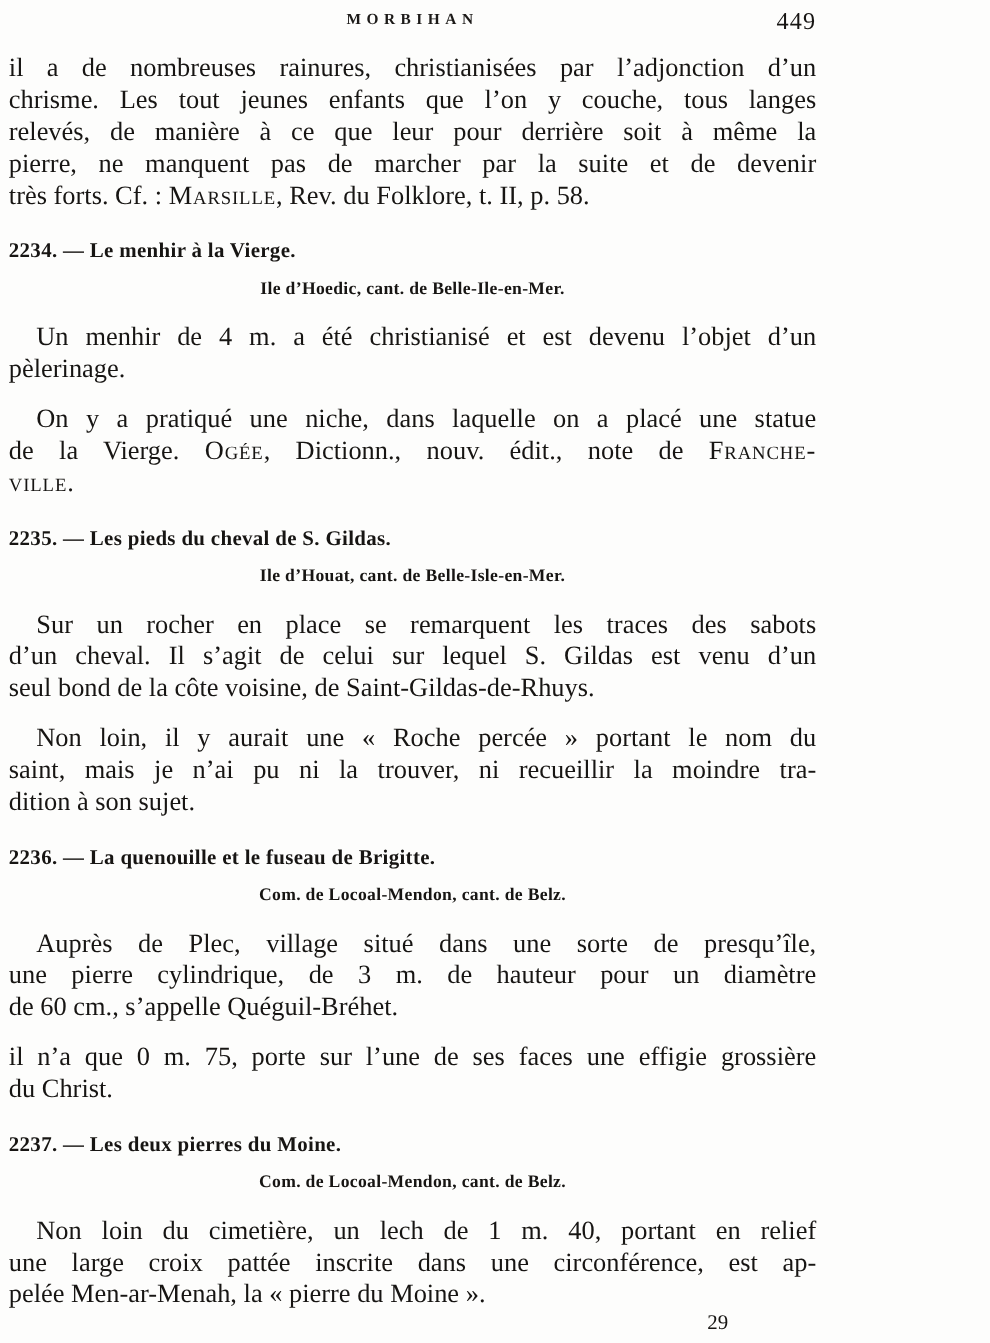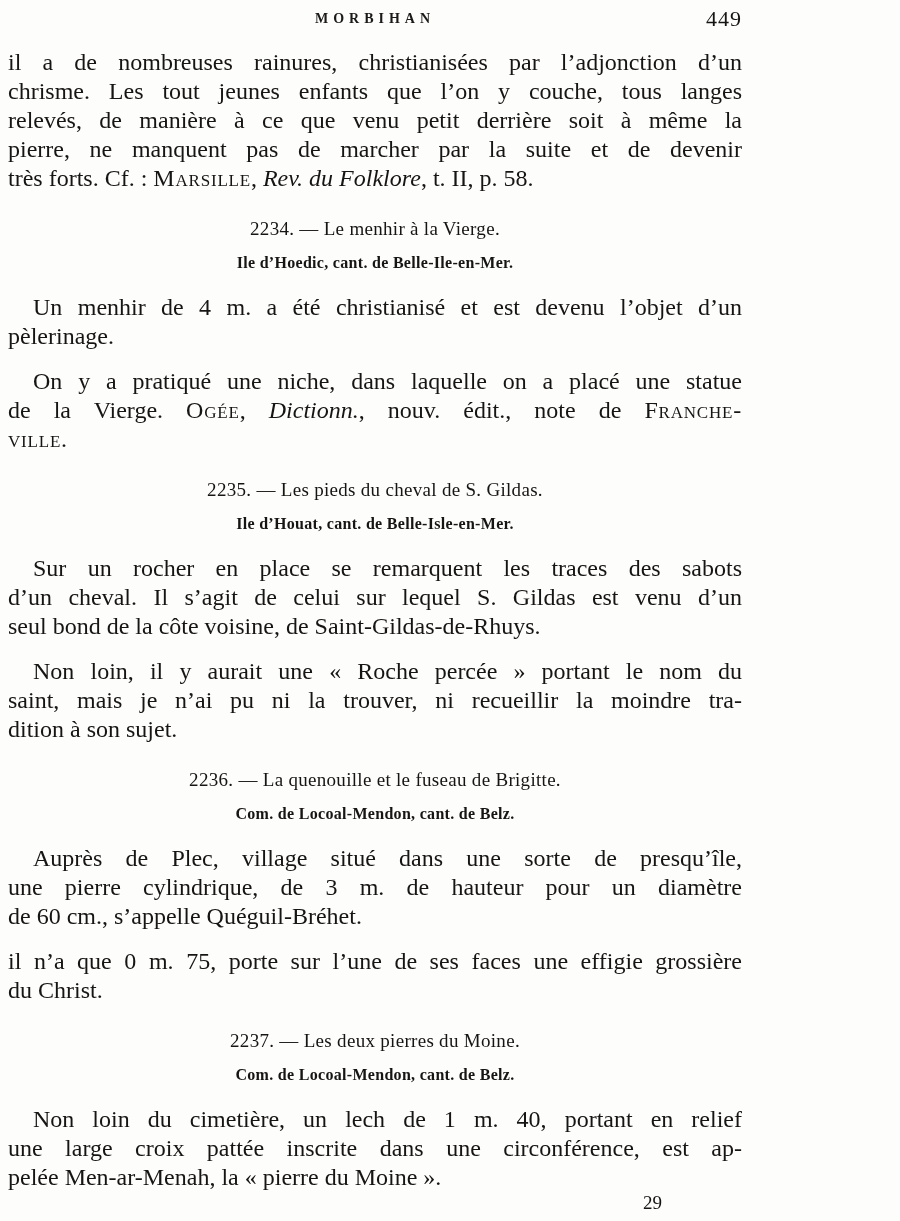--- a/index.html
+++ b/index.html
@@ -59,35 +59,35 @@
   }
   .paragraph.indent .line.first {
     text-indent: 25px;
   }
   .subheading + .paragraph { margin-top: 20px; }
   .paragraph + .paragraph { margin-top: 16px; }
   
   .heading {
     margin-top: 24px;
     margin-bottom: 12px;
-    text-align: center;
-    font-weight: normal;
+    text-align: left;
+    font-weight: bold;
     font-size: 19px;
     line-height: 24px;
     letter-spacing: 0.3px;
   }
   .subheading {
     text-align: center;
     font-weight: bold;
     font-size: 16px;
     line-height: 20px;
     letter-spacing: 0.3px;
   }
   
-  .i  { font-style: italic; }
+  .i  { }
   .sc { font-variant: small-caps; letter-spacing: 0.8px; }
   
   .page-footer {
     margin-top: 0;
     text-align: right;
     padding-right: 80px;
     font-size: 19px;
   }
 </style>
 </head>
@@ -97,21 +97,21 @@
 
   <div class="page-header">
     <span class="running-title">MORBIHAN</span>
     <span class="page-number">449</span>
   </div>
 
   <div id="content-host">
       <div class="paragraph">
         <div class="line first"><span>il a de nombreuses rainures, christianisées par l’adjonction d’un</span></div>
         <div class="line"><span>chrisme. Les tout jeunes enfants que l’on y couche, tous langes</span></div>
-        <div class="line"><span>relevés, de manière à ce que venu petit derrière soit à même la</span></div>
+        <div class="line"><span>relevés, de manière à ce que leur pour derrière soit à même la</span></div>
         <div class="line"><span>pierre, ne manquent pas de marcher par la suite et de devenir</span></div>
         <div class="line last"><span>très forts. Cf. : </span><span class="sc">Marsille</span><span>, </span><span class="i">Rev. du Folklore</span><span>, t. II, p. 58.</span></div>
       </div>
       <div class="heading">2234. — Le menhir à la Vierge.</div>
       <div class="subheading">Ile d’Hoedic, cant. de Belle-Ile-en-Mer.</div>
       <div class="paragraph indent">
         <div class="line first"><span>Un menhir de 4 m. a été christianisé et est devenu l’objet d’un</span></div>
         <div class="line last"><span>pèlerinage.</span></div>
       </div>
       <div class="paragraph indent">

